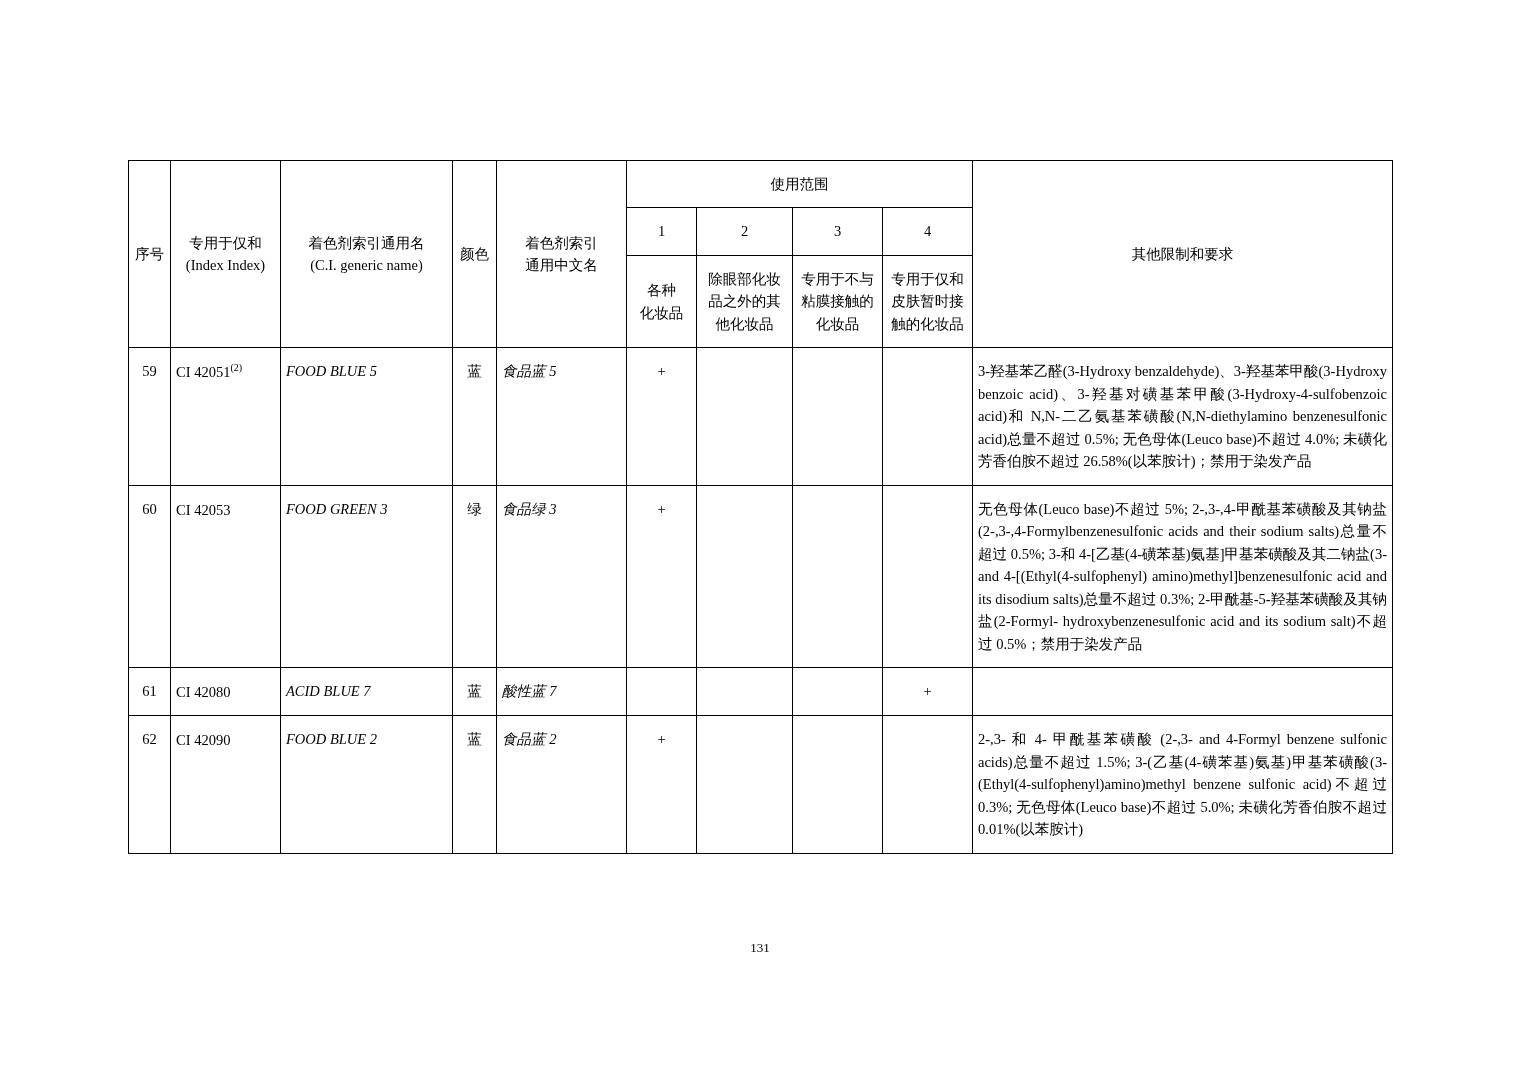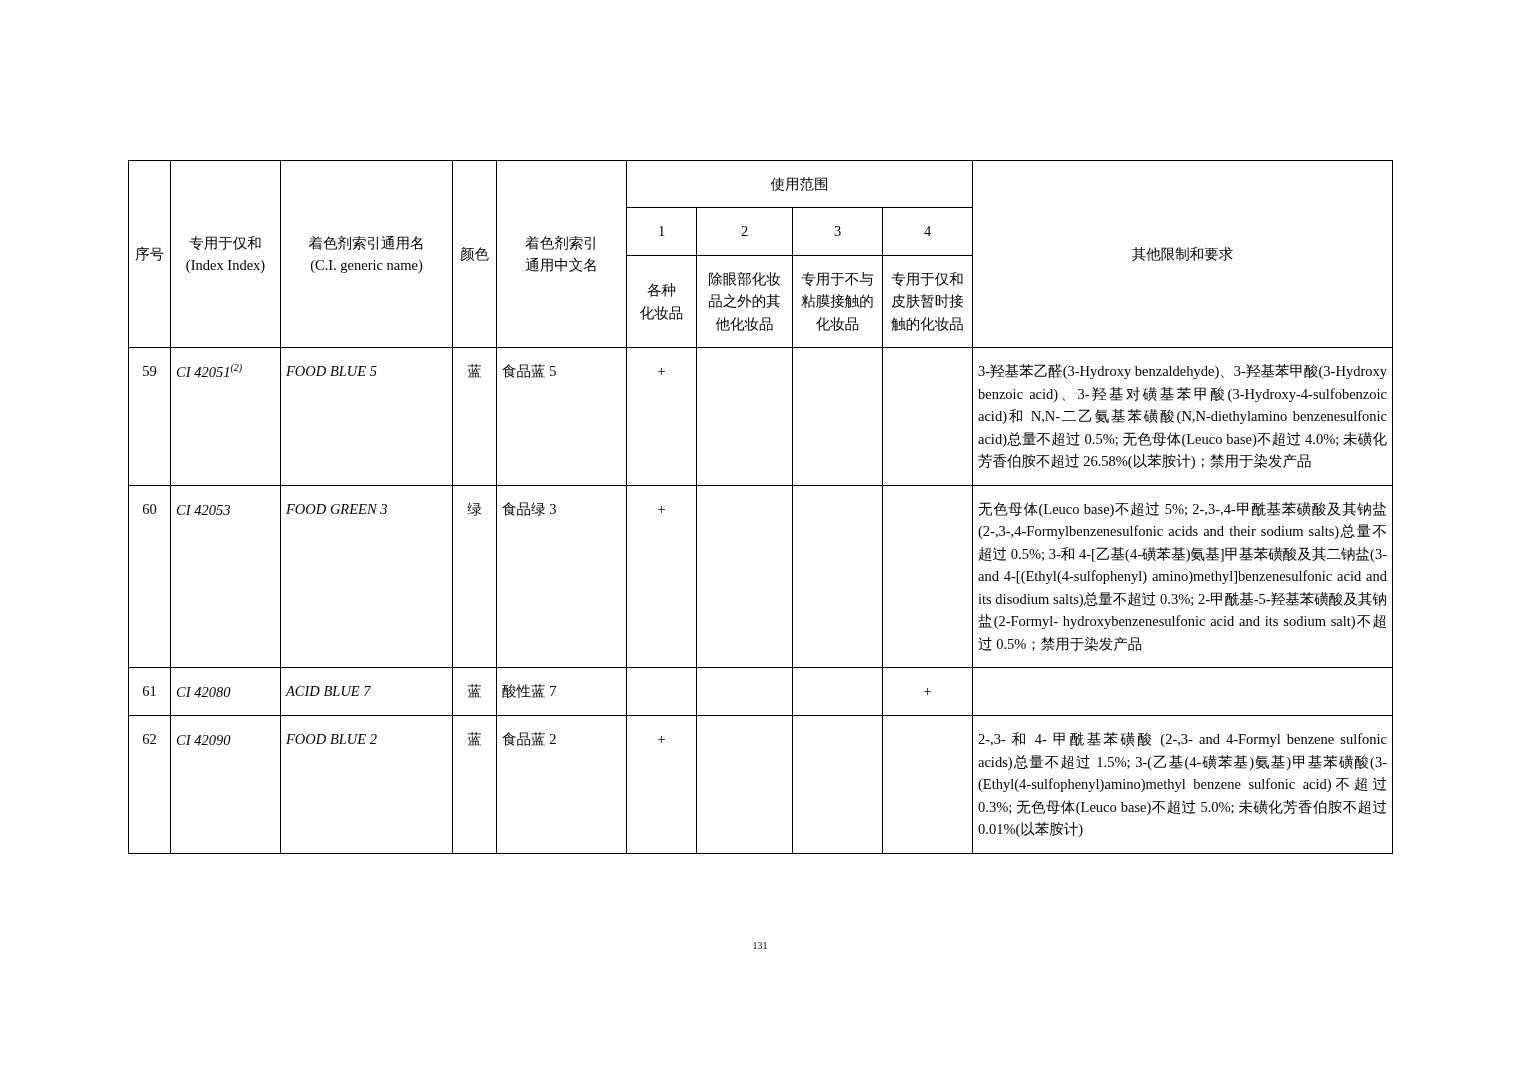--- a/index.html
+++ b/index.html
@@ -36,39 +36,39 @@
   .hdr-center {
     text-align: center;
     vertical-align: middle !important;
   }
   .hdr-scope {
     text-align: center;
     vertical-align: middle !important;
     font-size: 14.5px;
   }
   .num-col { width: 42px; text-align: center; }
-  .ci-col { width: 110px; font-style: italic; }
+  .ci-col { width: 110px; }
   .gen-col { width: 172px; font-style: italic; }
   .color-col { width: 44px; text-align: center; }
-  .cn-col { width: 130px; }
+  .cn-col { width: 130px; font-style: italic; }
   .other-col { width: 420px; }
   .justify {
     text-align: justify;
     text-justify: inter-ideograph;
     line-height: 1.85;
   }
   .plus { text-align: center; font-size: 15px; }
   sup { font-size: 10px; vertical-align: super; }
   .page-number {
     position: absolute;
     left: 0;
     right: 0;
     top: 940px;
     text-align: center;
-    font-size: 10px;
+    font-size: 13px;
   }
   .scope-title { text-align: center; vertical-align: middle !important; }
 </style>
 </head>
 <body>
 
 <div class="page">
 
   <table class="doc-table">
     <colgroup>

